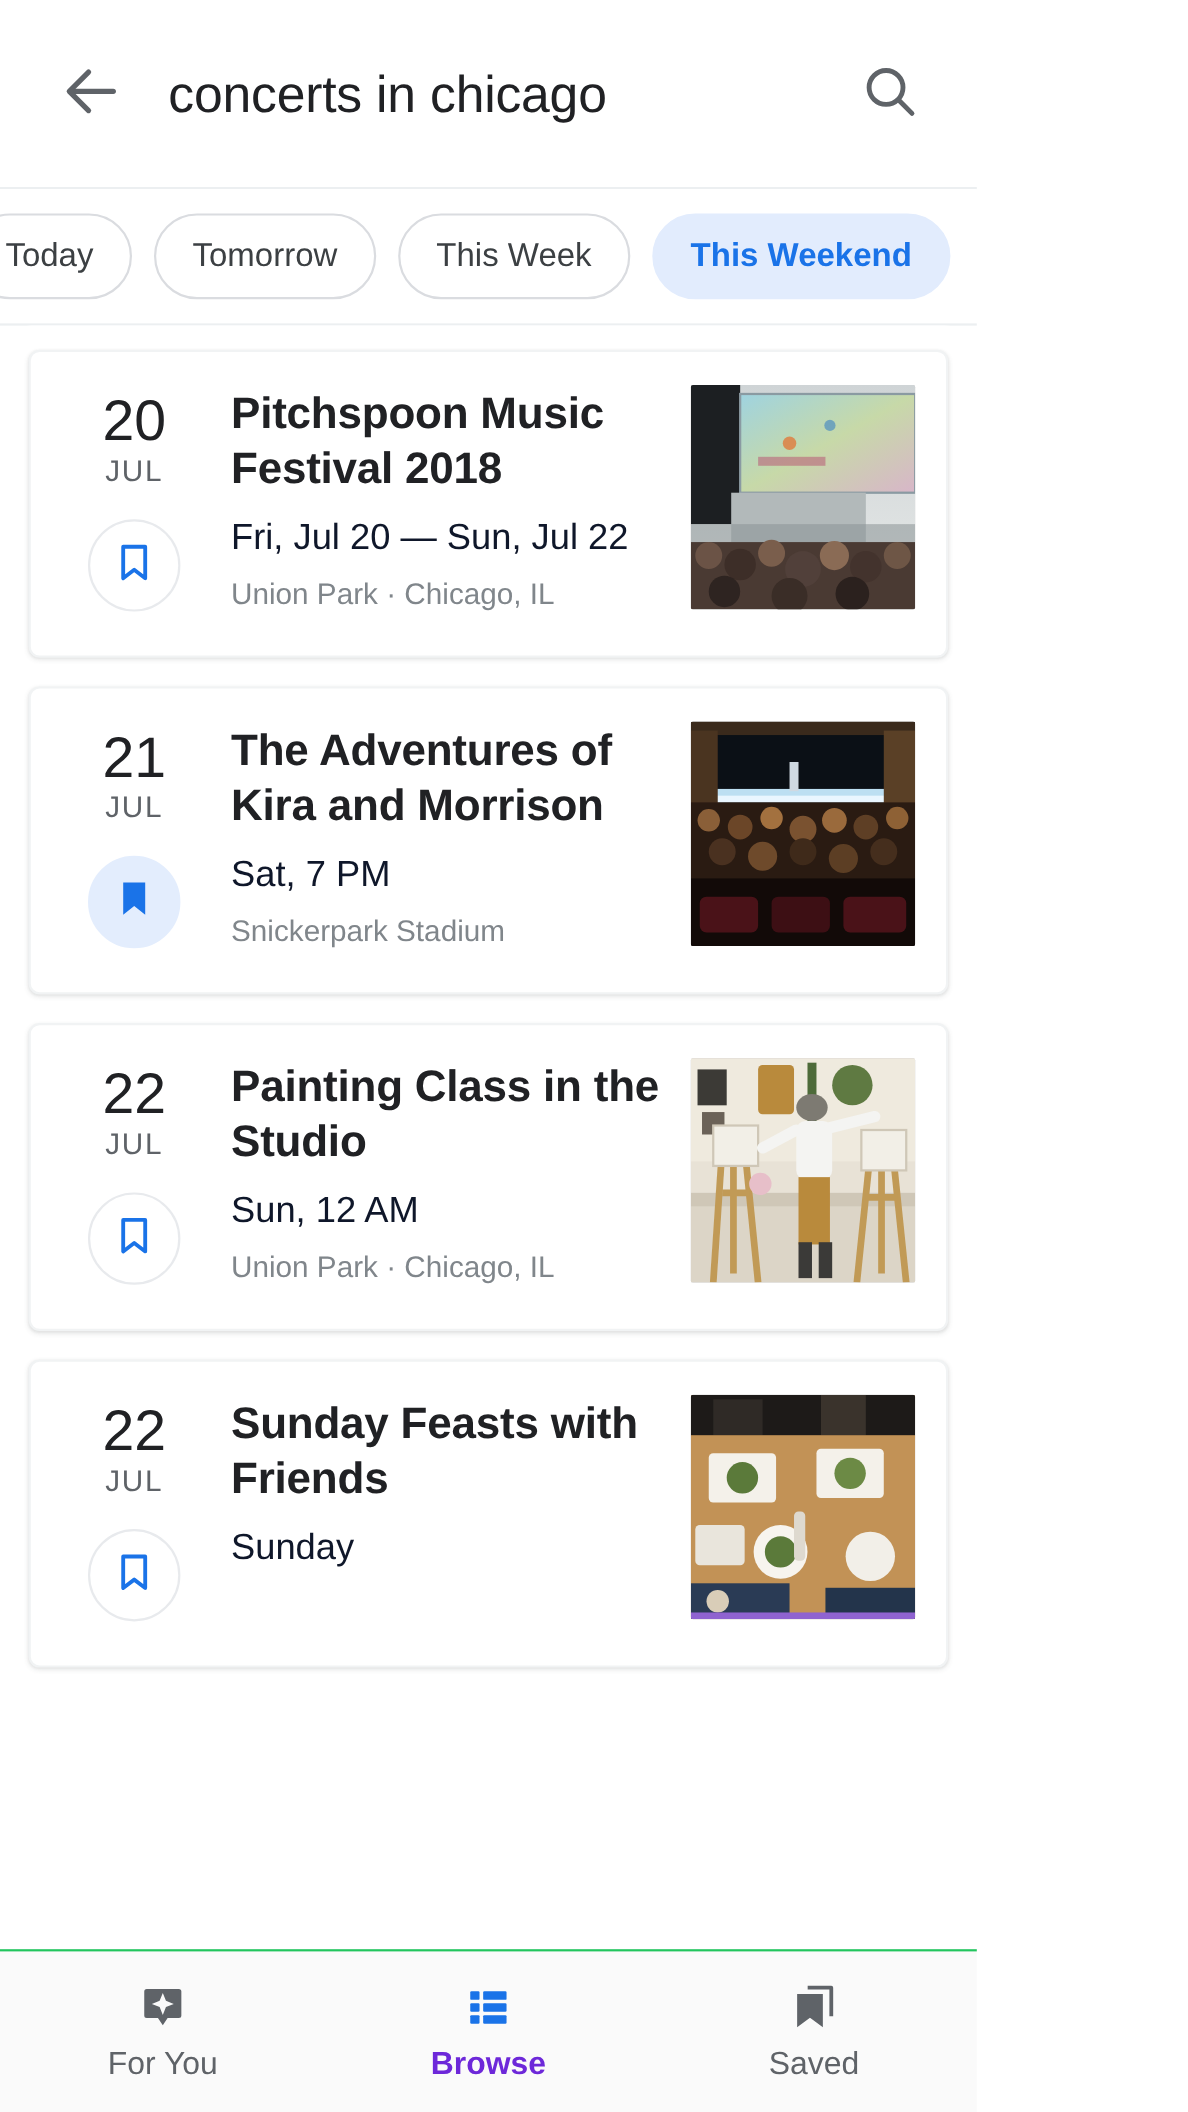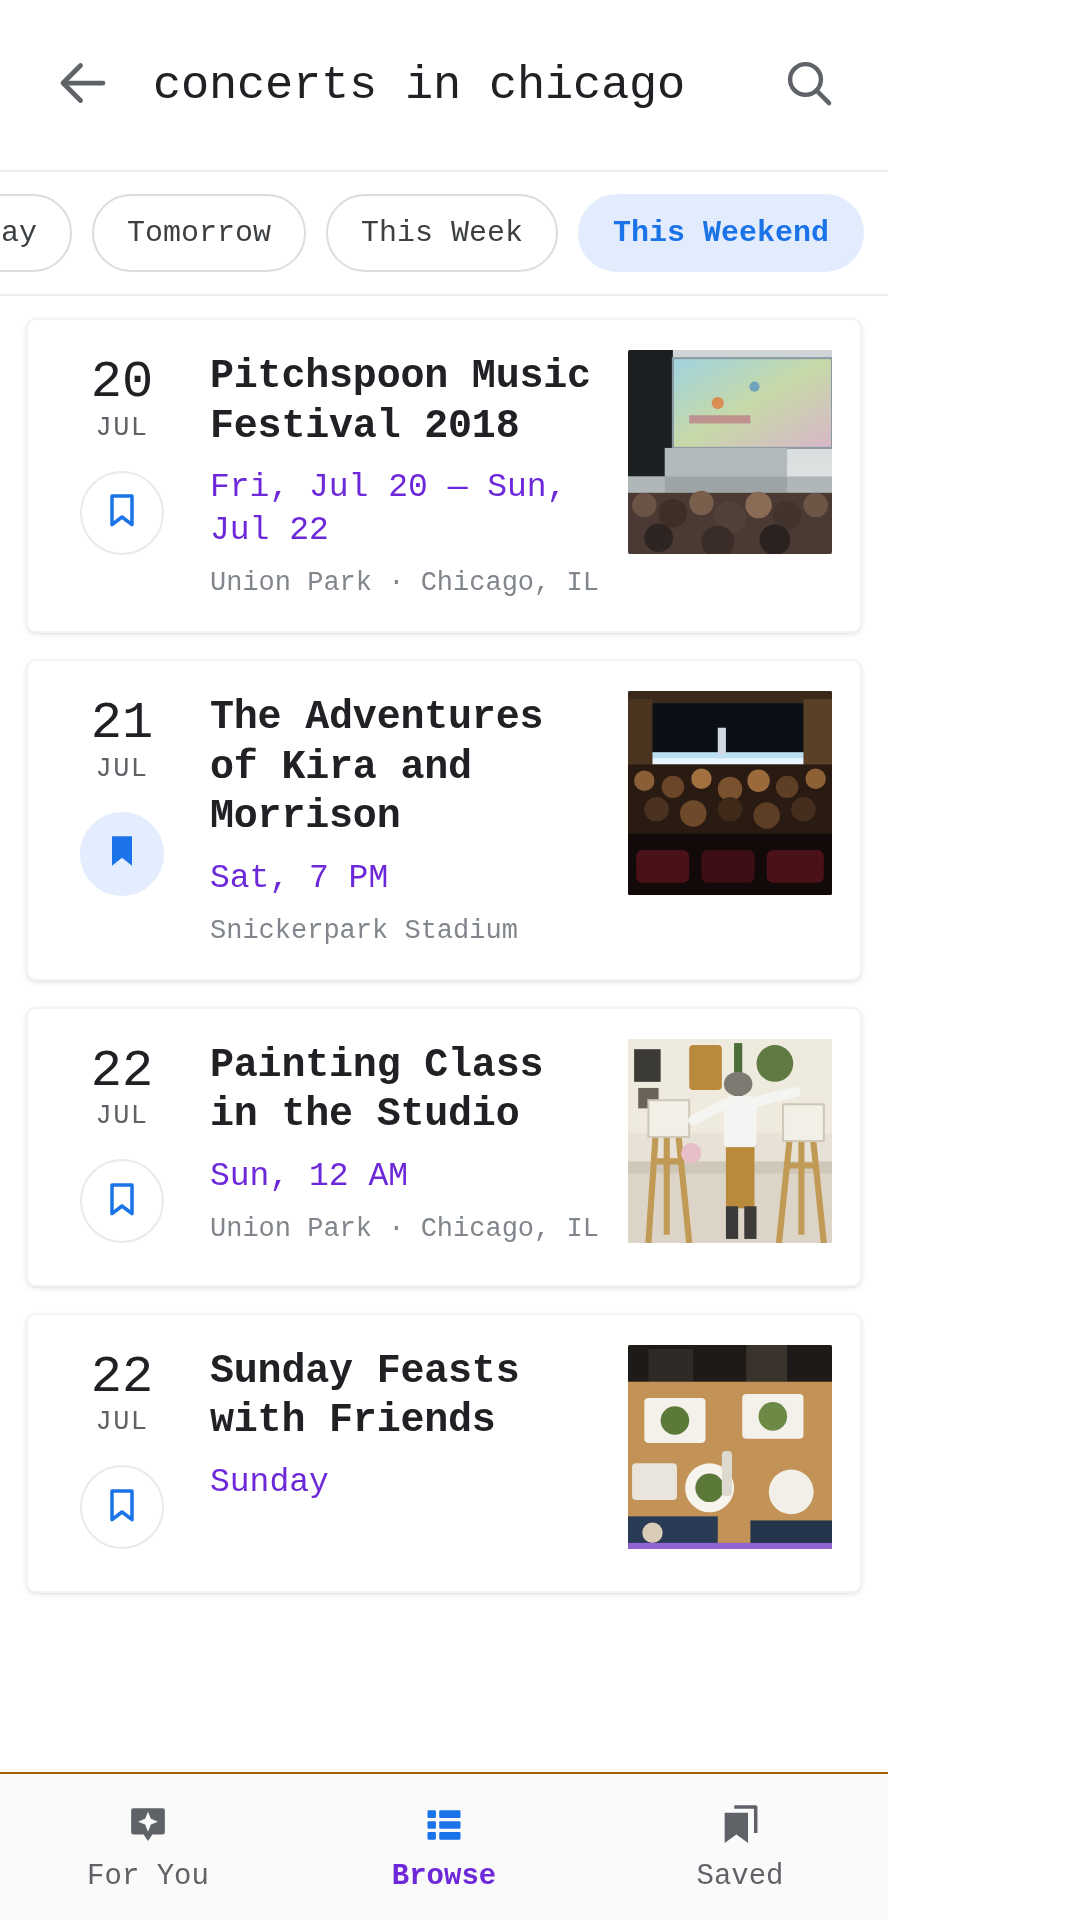--- a/index.html
+++ b/index.html
@@ -10,21 +10,20 @@
     font-family: "Liberation Sans", sans-serif;
     overflow: hidden;
   }
   .phone {
     position: relative;
     width: 888px;
     height: 1920px;
     background: #ffffff;
     display: flex;
     flex-direction: column;
-    font-family: Liberation Mono, monospace;
   }
 
   
   .search-header {
     flex: 0 0 auto;
     height: 172px;
     background: #ffffff;
     border-bottom: 2px solid #eceff1;
     display: flex;
     align-items: center;
@@ -155,21 +154,21 @@
   }
   .event-title {
     font-size: 40px;
     font-weight: bold;
     color: #202124;
     line-height: 1.24;
     letter-spacing: -0.2px;
   }
   .event-when {
     font-size: 33px;
-    color: #6d28d9;
+    color: #0f172a;
     margin-top: 16px;
     line-height: 1.3;
   }
   .event-where {
     font-size: 27px;
     color: #80868b;
     margin-top: 13px;
     line-height: 1.3;
   }
   .card-thumb {
@@ -181,21 +180,21 @@
     position: relative;
     background: #c8c8c8;
   }
   .card-thumb svg { display: block; width: 100%; height: 100%; }
 
   
   .bottom-nav {
     flex: 0 0 auto;
     height: 148px;
     background: #fafafa;
-    border-top: 2px solid #a16207;
+    border-top: 2px solid #22c55e;
     display: flex;
     align-items: center;
     z-index: 5;
     justify-content: center;
   }
   .nav-item {
     flex: 1 1 33.333%;
     display: flex;
     flex-direction: column;
     align-items: center;

